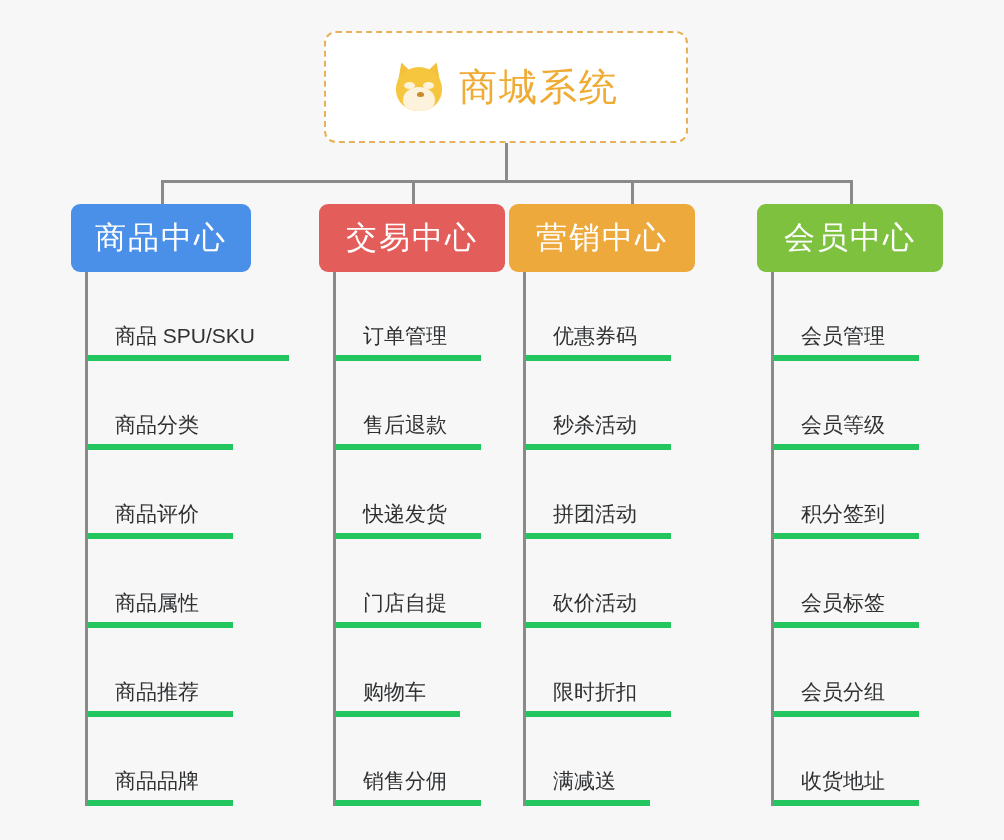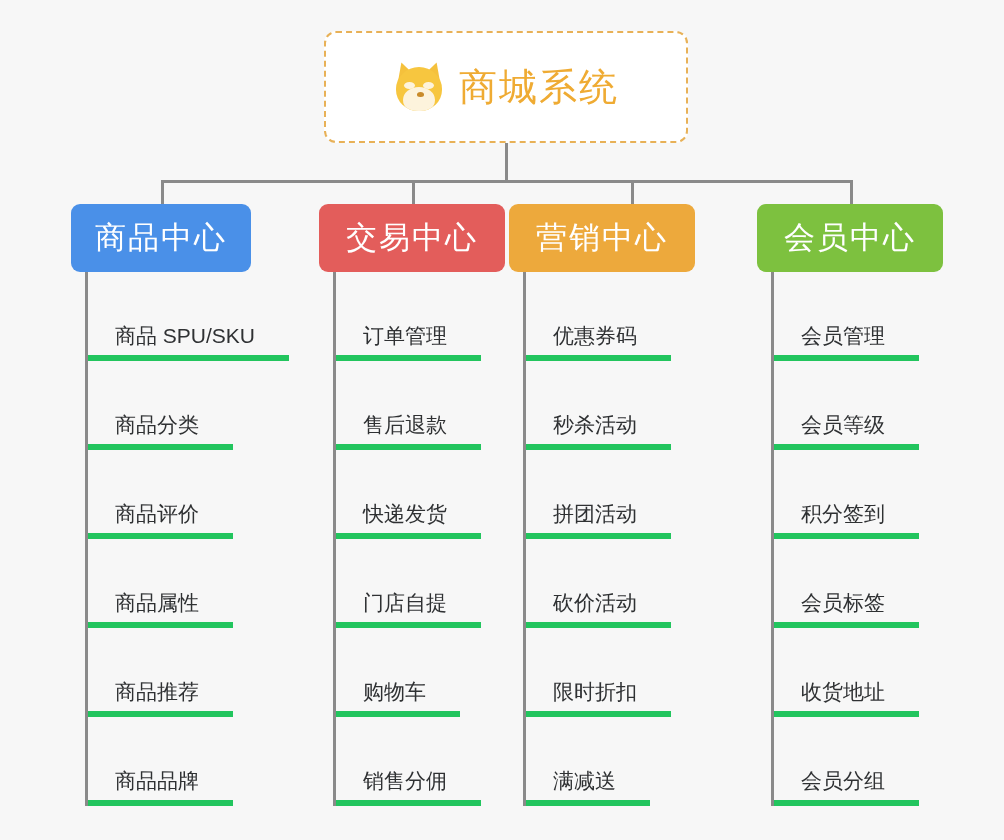--- a/index.html
+++ b/index.html
@@ -270,23 +270,23 @@
           <div class="leaf">
             <span class="leaf-label">会员等级</span>
           </div>
           <div class="leaf">
             <span class="leaf-label">积分签到</span>
           </div>
           <div class="leaf">
             <span class="leaf-label">会员标签</span>
           </div>
           <div class="leaf">
+            <span class="leaf-label">会员分组</span>
+          </div>
+          <div class="leaf">
             <span class="leaf-label">收货地址</span>
           </div>
-          <div class="leaf">
-            <span class="leaf-label">会员分组</span>
-          </div>
         </div>
         <div class="branch" style="border-left-color: rgb(138, 138, 138); height: 534px;"></div>
       </div>
     </div>
 
 </div>
 
 </body></html>

